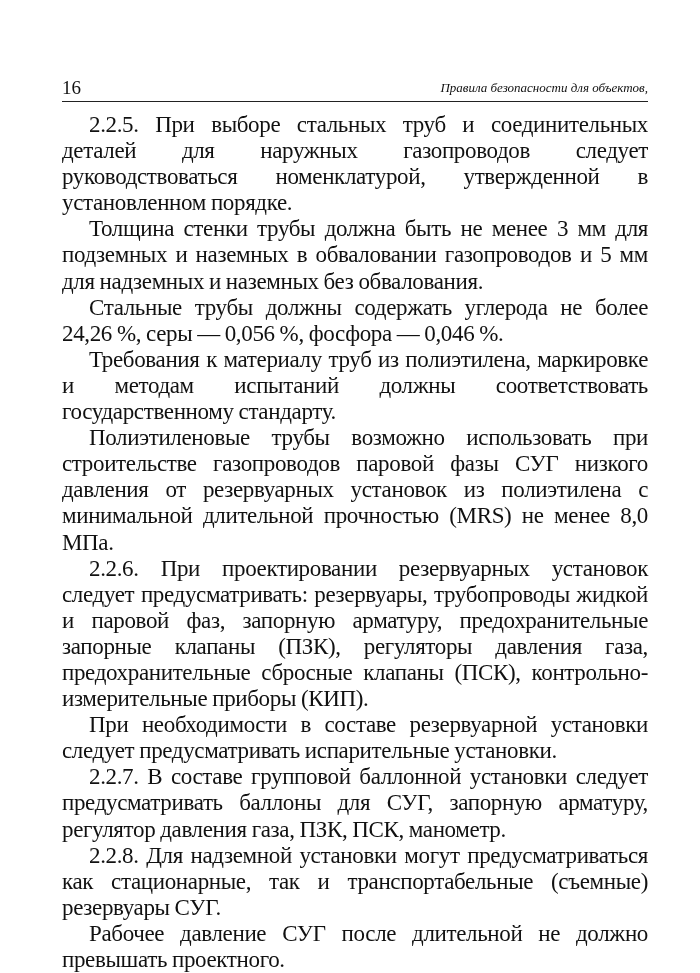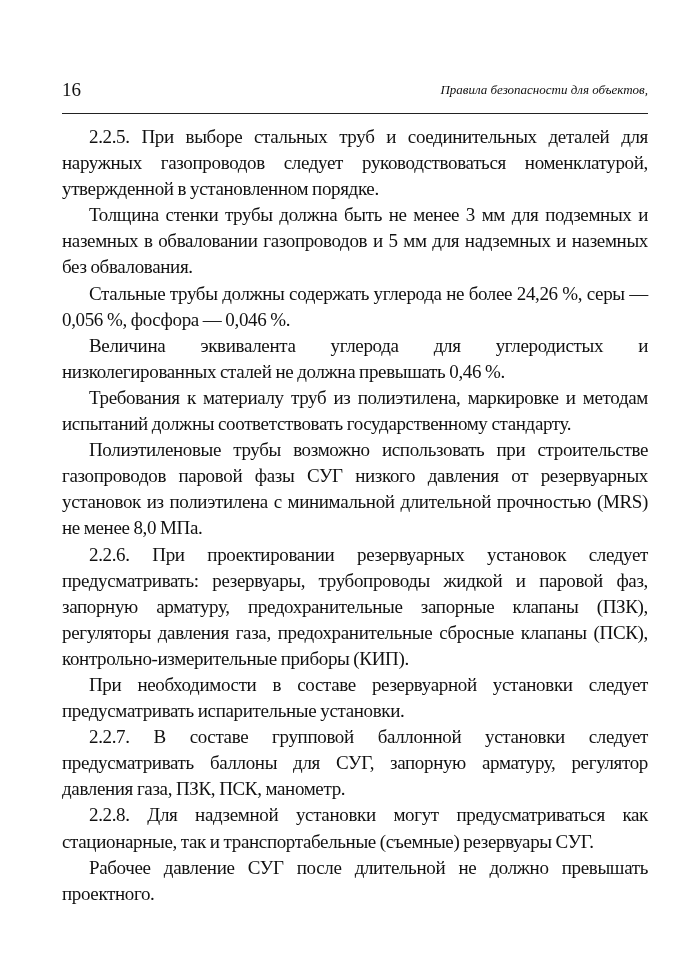--- a/index.html
+++ b/index.html
@@ -2,48 +2,47 @@
 <html><head>
   <meta charset="utf-8">
   <style>
     html, body { margin: 0; padding: 0; background: #ffffff; }
     body { width: 700px; height: 973px; position: relative; overflow: hidden; color: #111; }
     .page {
       position: absolute; left: 62px; top: 78px; width: 586px;
       font-family: "Liberation Serif", serif;
     }
     .running-head {
-      display: flex; justify-content: space-between; align-items: flex-end;
-      border-bottom: 1.5px solid #222; height: 22px; padding-bottom: 13px;
+      display: flex; justify-content: space-between; align-items: flex-start;
+      border-bottom: 1.5px solid #222; height: 22px; padding-bottom: 1px;
     }
     .page-num { font-size: 19px; line-height: 20px; }
     .running-title { font-size: 13px; font-style: italic; line-height: 20px; }
     .body-text {
       margin-top: 10px;
-      font-size: 19px; line-height: 26.1px;
+      font-size: 23px; line-height: 26.1px;
       text-align: justify;
       letter-spacing: -0.35px;
       word-spacing: -0.5px;
     }
     .body-text p { margin: 0; text-indent: 27px; }
   </style>
 </head>
 <body>
 
 <div class="page">
   <div class="running-head">
     <span class="page-num">16</span>
     <span class="running-title">Правила безопасности для объектов,</span>
   </div>
 
   <div class="body-text">
     <p>2.2.5. При выборе стальных труб и соединительных деталей для наружных газопроводов следует руководствоваться номенклатурой, утвержденной в установленном порядке.</p>
     <p>Толщина стенки трубы должна быть не менее 3 мм для подземных и наземных в обваловании газопроводов и 5 мм для надземных и наземных без обвалования.</p>
     <p>Стальные трубы должны содержать углерода не более 24,26 %, серы — 0,056 %, фосфора — 0,046 %.</p>
-    <p>Величина эквивалента углерода для углеродистых и низколегированных сталей не должна превышать 0,46 %.</p>
     <p>Требования к материалу труб из полиэтилена, маркировке и методам испытаний должны соответствовать государственному стандарту.</p>
     <p>Полиэтиленовые трубы возможно использовать при строительстве газопроводов паровой фазы СУГ низкого давления от резервуарных установок из полиэтилена с минимальной длительной прочностью (MRS) не менее 8,0 МПа.</p>
     <p>2.2.6. При проектировании резервуарных установок следует предусматривать: резервуары, трубопроводы жидкой и паровой фаз, запорную арматуру, предохранительные запорные клапаны (ПЗК), регуляторы давления газа, предохранительные сбросные клапаны (ПСК), контрольно-измерительные приборы (КИП).</p>
     <p>При необходимости в составе резервуарной установки следует предусматривать испарительные установки.</p>
     <p>2.2.7. В составе групповой баллонной установки следует предусматривать баллоны для СУГ, запорную арматуру, регулятор давления газа, ПЗК, ПСК, манометр.</p>
     <p>2.2.8. Для надземной установки могут предусматриваться как стационарные, так и транспортабельные (съемные) резервуары СУГ.</p>
     <p>Рабочее давление СУГ после длительной не должно превышать проектного.</p>
   </div>
 
 </div>

